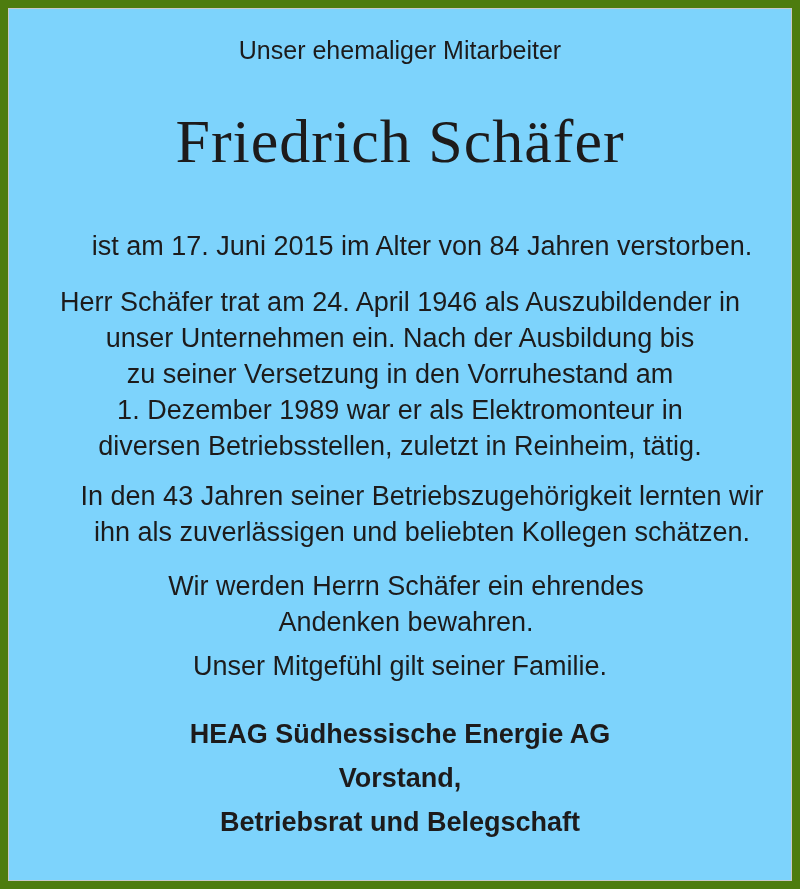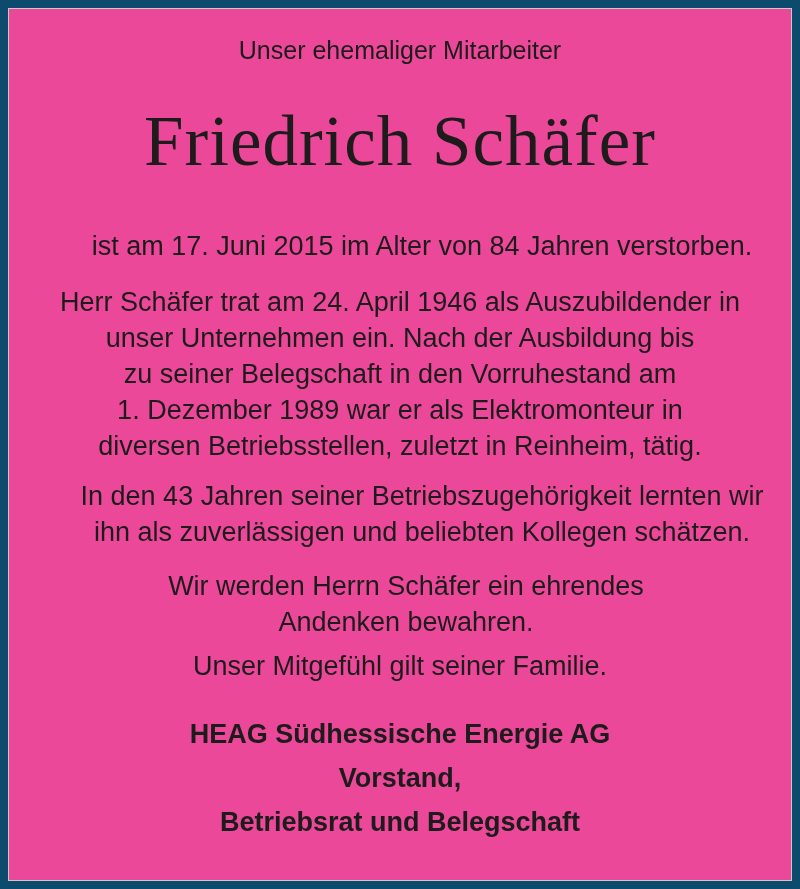--- a/index.html
+++ b/index.html
@@ -11,43 +11,43 @@
     width: 800px;
     height: 889px;
     box-sizing: border-box;
     position: relative;
     background: #ffffff;
   }
   .notice-frame {
     position: absolute;
     inset: 0;
     box-sizing: border-box;
-    border: 8px solid #0c4a6e;
-    background: #ec4899;
+    border: 8px solid #4d7c0f;
+    background: #7dd3fc;
   }
   .notice-inner {
     position: absolute;
     inset: 0;
     box-sizing: border-box;
     border: 1px solid #c9c9c9;
     overflow: hidden;
     text-align: center;
     color: #1d1b1b;
     font-family: "Liberation Sans", sans-serif;
   }
   .intro {
     margin-top: 25px;
     font-size: 25px;
     line-height: 32px;
     font-weight: 400;
   }
   .deceased-name {
     margin-top: 30px;
     font-family: "Liberation Serif", serif;
-    font-size: 71px;
+    font-size: 62px;
     line-height: 90px;
     font-weight: 400;
     letter-spacing: 1px;
     white-space: nowrap;
   }
   .body-par {
     font-size: 27px;
     line-height: 36px;
     font-weight: 400;
   }
@@ -75,21 +75,21 @@
 
       <div class="intro">Unser ehemaliger Mitarbeiter</div>
 
       <div class="deceased-name">Friedrich Schäfer</div>
 
       <div class="body-par death-line">ist am 17. Juni 2015 im Alter von 84 Jahren verstorben.</div>
 
       <div class="body-par career-par">
         <span class="line">Herr Schäfer trat am 24. April 1946 als Auszubildender in</span>
         <span class="line">unser Unternehmen ein. Nach der Ausbildung bis</span>
-        <span class="line">zu seiner Belegschaft in den Vorruhestand am</span>
+        <span class="line">zu seiner Versetzung in den Vorruhestand am</span>
         <span class="line">1. Dezember 1989 war er als Elektromonteur in</span>
         <span class="line">diversen Betriebsstellen, zuletzt in Reinheim, tätig.</span>
       </div>
 
       <div class="body-par tribute-par">
         <span class="line">In den 43 Jahren seiner Betriebszugehörigkeit lernten wir</span>
         <span class="line">ihn als zuverlässigen und beliebten Kollegen schätzen.</span>
       </div>
 
       <div class="body-par memory-par">

